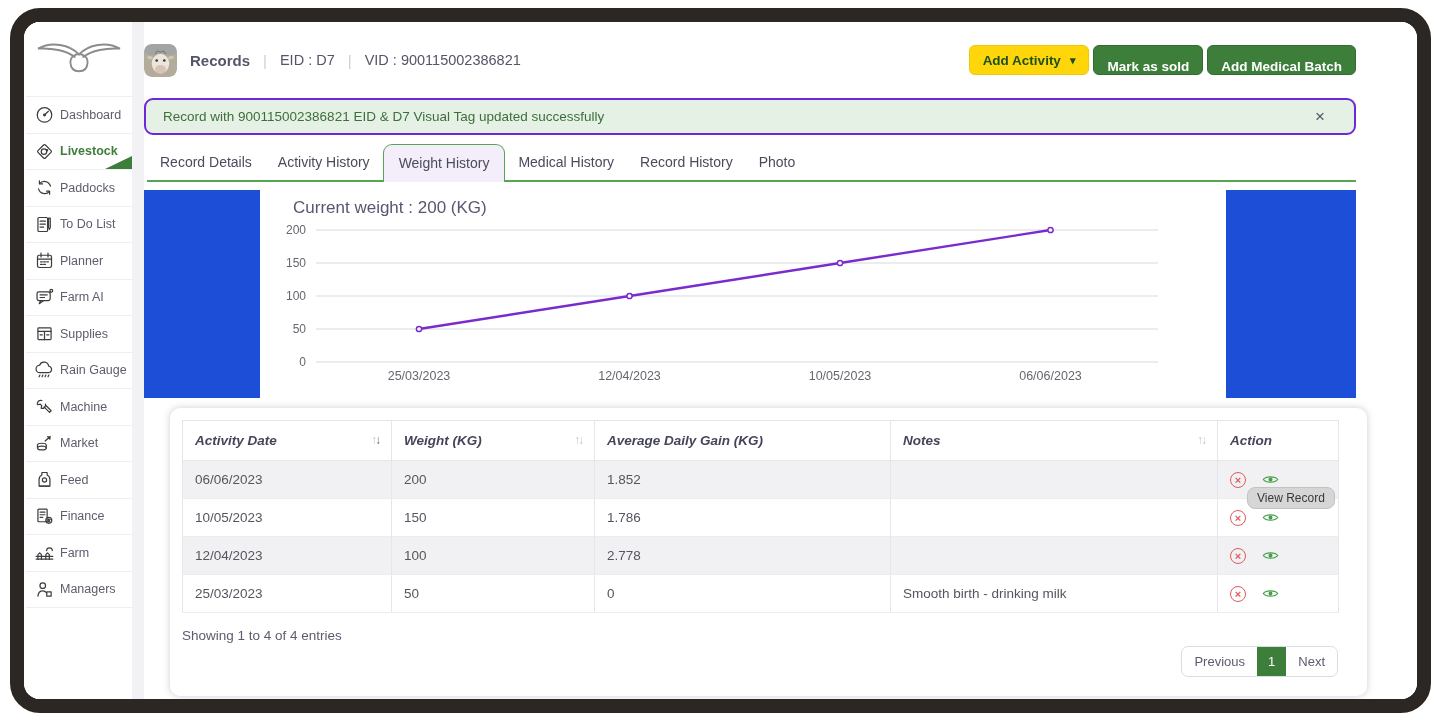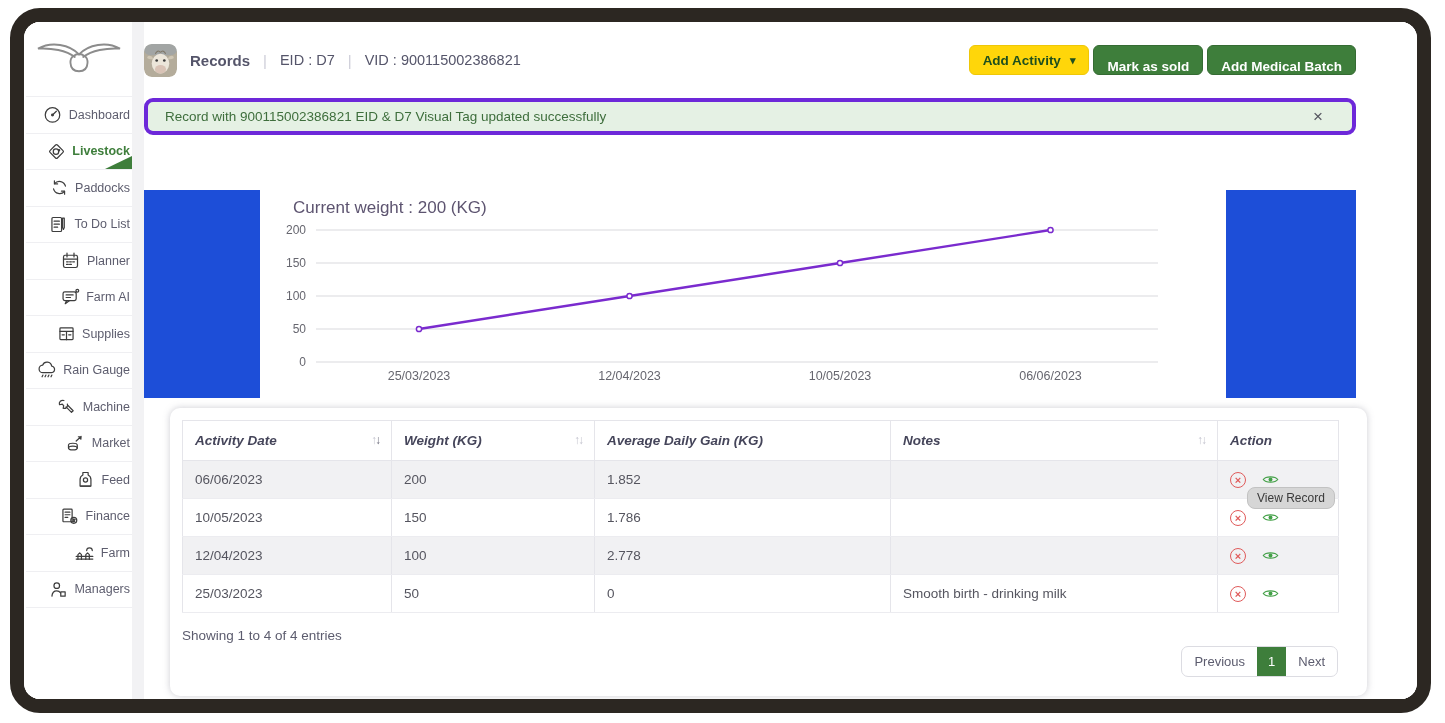--- a/index.html
+++ b/index.html
@@ -7,21 +7,21 @@
   .frame { position:absolute; left:10px; top:8px; width:1421px; height:705px;
            border:14px solid #2c2722; border-radius:30px; background:#fff; overflow:hidden; }
   .app { position:relative; width:100%; height:100%; background:#fff; }
 
   
   .sidebar { position:absolute; left:2px; top:0; width:106px; height:100%; background:#fff; z-index:3; }
   .logo-wrap { height:74px; display:flex; align-items:center; justify-content:center; }
   .nav { border-bottom:1px solid #efeff2; }
   .nav-item { position:relative; display:flex; align-items:center; gap:5px; height:36.5px;
               padding:0 2px 0 7px; border-top:1px solid #efeff2; font-size:12.5px; color:#5d5d6e;
-              cursor:pointer; overflow:hidden; white-space:nowrap;justify-content:flex-end; }
+              cursor:pointer; overflow:hidden; white-space:nowrap; }
   .nav-icon { width:22px; flex:0 0 22px; display:flex; align-items:center; justify-content:center; }
   .nav-item.active { color:#3e7e3b; font-weight:bold; }
   .nav-item.active::after { content:""; position:absolute; right:0; bottom:0; width:0; height:0;
               border-left:27px solid transparent; border-bottom:13px solid #3e7e3b; }
   .side-gap { position:absolute; left:108px; top:0; width:12px; height:100%; background:#f2f2f4; z-index:2; }
 
   
   .main { position:absolute; left:120px; top:0; right:2px; height:100%; background:#fff; }
 
   .header-row { position:absolute; left:0; top:16px; width:1212px; height:44px; display:flex; align-items:center; }
@@ -30,21 +30,21 @@
   .hdr-div { margin:0 13px; color:#cdcdd8; font-size:15px; }
   .hdr-val { font-size:14.5px; color:#55556a; }
   .hdr-btns { margin-left:auto; display:flex; gap:4px; }
   .btn { height:30px; border-radius:6px; font-size:13.5px; padding:0 13px; display:flex;
          align-items:center; font-weight:bold; cursor:pointer; }
   .btn-yellow { background:#ffd60a; color:#1e4f1e; border:1px solid #eec708; }
   .btn-yellow .caret { margin-left:9px; font-size:11px; }
   .btn-green { background:#3e7e3b; color:#fff; border:1px solid #356b33;align-items:flex-end; }
 
   .alert { position:absolute; left:0; top:76px; width:1212px; height:37px; background:#e5f1e4;
-           border:4px solid #6d28d9; border-radius:9px; display:flex; align-items:center;
+           border:2px solid #6d28d9; border-radius:9px; display:flex; align-items:center;
            padding:0 17px; color:#3e6e3c; font-size:13.5px; }
   .alert-close { margin-left:auto; margin-right:12px; color:#55555f; font-size:17px; line-height:1; cursor:pointer; }
 
   .tabs { position:absolute; left:3px; top:122px; width:1209px; height:38px;
           border-bottom:2px solid #58a457; display:flex; align-items:stretch; }
   .tab { display:flex; align-items:center; padding:0 13px; font-size:14px; color:#4b4b5e; cursor:pointer; }
   .tab.active { background:#f3eefa; border:1.5px solid #58a457; border-bottom:none;
           border-radius:9px 9px 0 0; margin-bottom:-2px; padding:0 15px 2px; }
 
   
@@ -270,20 +270,28 @@
           <span>Add Medical Batch</span>
         </div>
       </div>
     </div>
 
     <div class="alert">
       <span>Record with 900115002386821 EID &amp; D7 Visual Tag updated successfully</span>
       <span class="alert-close">×</span>
     </div>
 
+    <div class="tabs">
+          <div class="tab">Record Details</div>
+          <div class="tab">Activity History</div>
+          <div class="tab active">Weight History</div>
+          <div class="tab">Medical History</div>
+          <div class="tab">Record History</div>
+          <div class="tab">Photo</div>
+        </div>
 
     <div class="chart-zone">
       <div class="chart-panel">
         <div class="chart-title">Current weight : 200 (KG)</div>
         <svg class="chart-svg" width="966" height="208" viewBox="0 0 966 208">
               <line x1="56" y1="172" x2="898" y2="172" stroke="#e6e6e9" stroke-width="1.3"></line>
               <text x="46" y="176" text-anchor="end" font-size="12" fill="#66666f">0</text>
               <line x1="56" y1="139" x2="898" y2="139" stroke="#e6e6e9" stroke-width="1.3"></line>
               <text x="46" y="143" text-anchor="end" font-size="12" fill="#66666f">50</text>
               <line x1="56" y1="106" x2="898" y2="106" stroke="#e6e6e9" stroke-width="1.3"></line>

